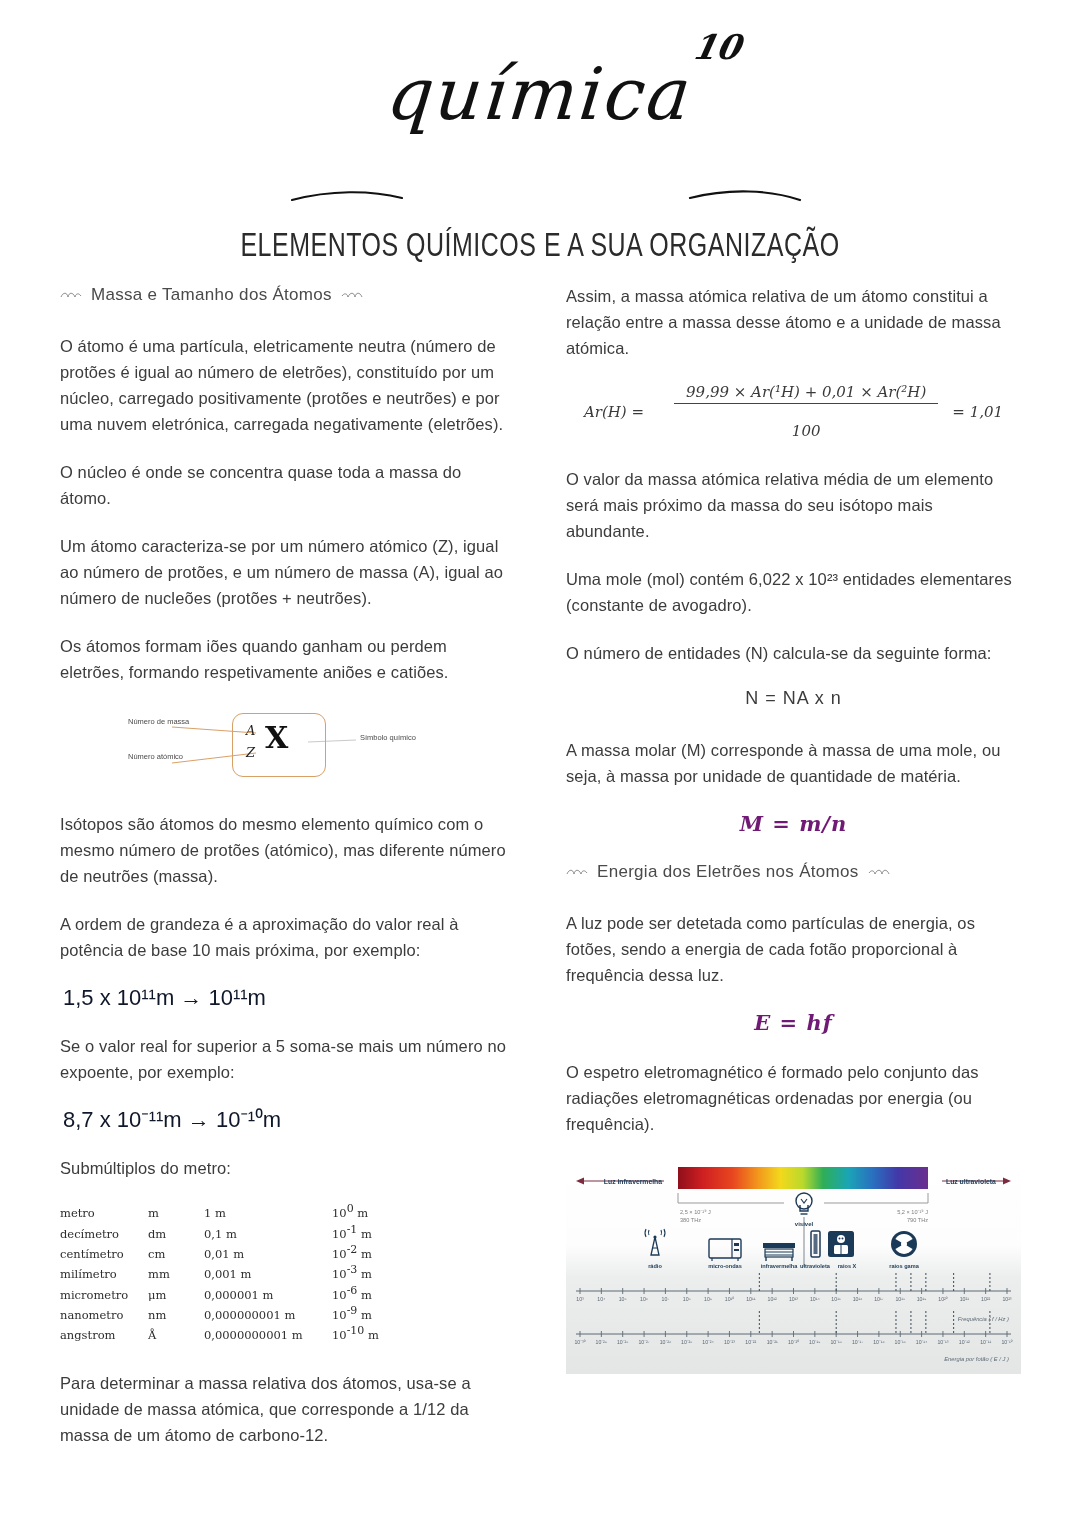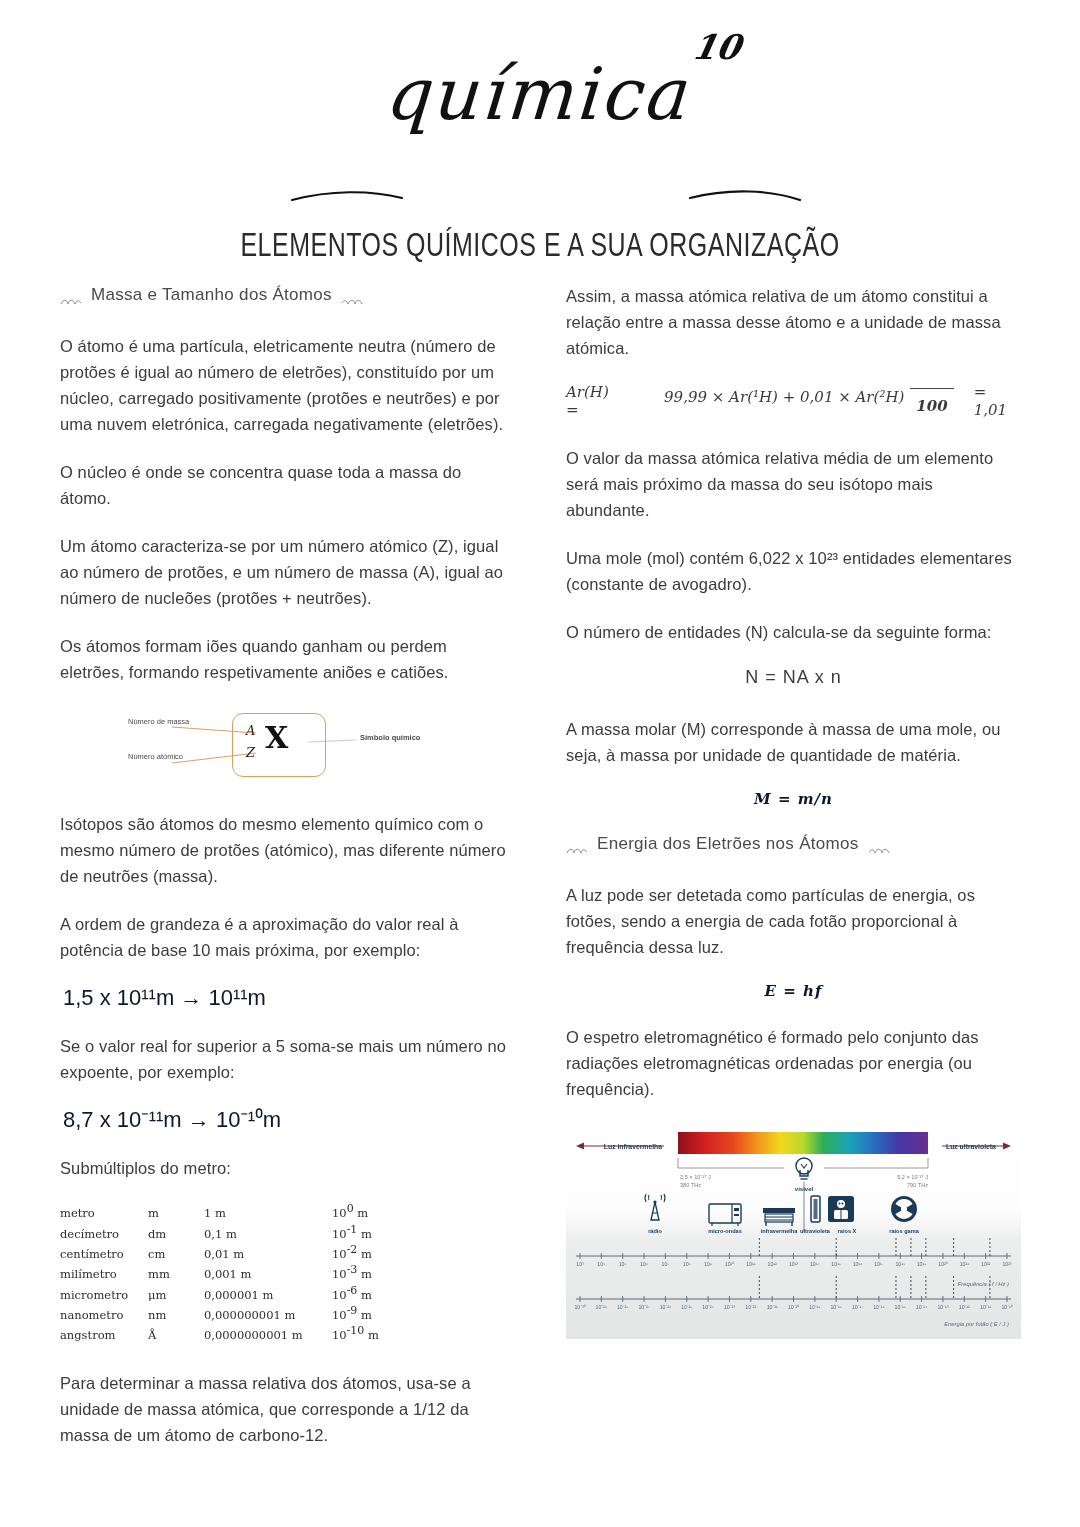--- a/index.html
+++ b/index.html
@@ -42,63 +42,63 @@
   .col{position:absolute;top:0;width:455px;}
   .col-left{left:60px;}
   .col-right{left:566px;}
 
   p.body{
     font-size:16.5px;line-height:26px;margin:0 0 22px 0;
     color:#3c3c3c;font-weight:400;letter-spacing:0.1px;
   }
   .sub-head{
     font-size:17px;line-height:24px;margin:0 0 26px 0;color:#4a4a4a;
-    letter-spacing:0.3px;display:flex;align-items:flex-end;gap:9px;
+    letter-spacing:0.3px;display:flex;align-items:center;gap:9px;
   }
   .orn{display:inline-block;width:22px;height:10px;flex:none;}
   .formula-line{font-size:22px;line-height:26px;margin:0 0 22px 3px;color:#0f172a;}
   sup.exp{font-size:11px;vertical-align:super;line-height:0;}
 
   
   .eq-center{
     text-align:center;margin:4px 0 24px 0;
     font-family:"DejaVu Serif", serif;font-weight:700;font-style:italic;
-    font-size:15px;color:#0f172a;letter-spacing:1px;
+    font-size:21px;color:#701a75;letter-spacing:1px;
   }
   .eq-plain{
     text-align:center;margin:2px 0 28px 0;
     font-family:"Liberation Sans", sans-serif;font-size:18px;color:#3c3c3c;letter-spacing:1px;
   }
 
   
   .eq-frac{
     display:flex;justify-content:center;align-items:center;gap:20px;
     font-family:"DejaVu Serif", serif;font-style:italic;font-size:15px;color:#3a3a3a;
     margin:8px 0 26px 0;
   }
-  .eq-frac .frac{display:inline-flex;flex-direction:row;align-items:flex-start;margin-left:16px;}
+  .eq-frac .frac{display:inline-flex;flex-direction:column;align-items:center;margin-left:16px;}
   .eq-frac .num{padding:0 6px 2px 6px;white-space:nowrap;}
-  .eq-frac .den{border-top:1.2px solid #444;padding:8px 6px 0 6px;width:100%;text-align:center;font-weight:bold;}
+  .eq-frac .den{border-top:1.2px solid #444;padding:18px 6px 0 6px;width:100%;text-align:center;}
 
   
   .azx-wrap{position:relative;height:84px;margin:6px 0 20px 0;}
   .azx-box{
     position:absolute;left:172px;top:6px;width:92px;height:62px;
     border:1.3px solid #d9a066;border-radius:11px;
   }
   .azx-X{
     position:absolute;left:205px;top:16px;font-family:"DejaVu Serif",serif;
     font-size:30px;font-weight:700;color:#111;line-height:1;
   }
   .azx-A{position:absolute;left:186px;top:16px;font-family:"DejaVu Serif",serif;font-style:italic;font-size:13px;color:#222;}
   .azx-Z{position:absolute;left:186px;top:38px;font-family:"DejaVu Serif",serif;font-style:italic;font-size:13px;color:#222;}
   .azx-lbl{position:absolute;font-size:7.5px;line-height:10px;color:#4a4a4a;}
   .azx-l1{left:68px;top:10px;}
   .azx-l2{left:68px;top:45px;}
-  .azx-l3{left:300px;top:26px;font-weight:bold;}
+  .azx-l3{left:300px;top:26px;}
   .azx-svg{position:absolute;left:0;top:0;width:455px;height:84px;}
 
   
   .metric-table{
     margin:2px 0 24px 0;font-family:"DejaVu Serif", serif;font-size:11.5px;color:#2d2d2d;
     border-collapse:collapse;
   }
   .metric-table td{padding:3.2px 0;vertical-align:baseline;}
   .mt-c0{width:88px;}
   .mt-c1{width:56px;}

